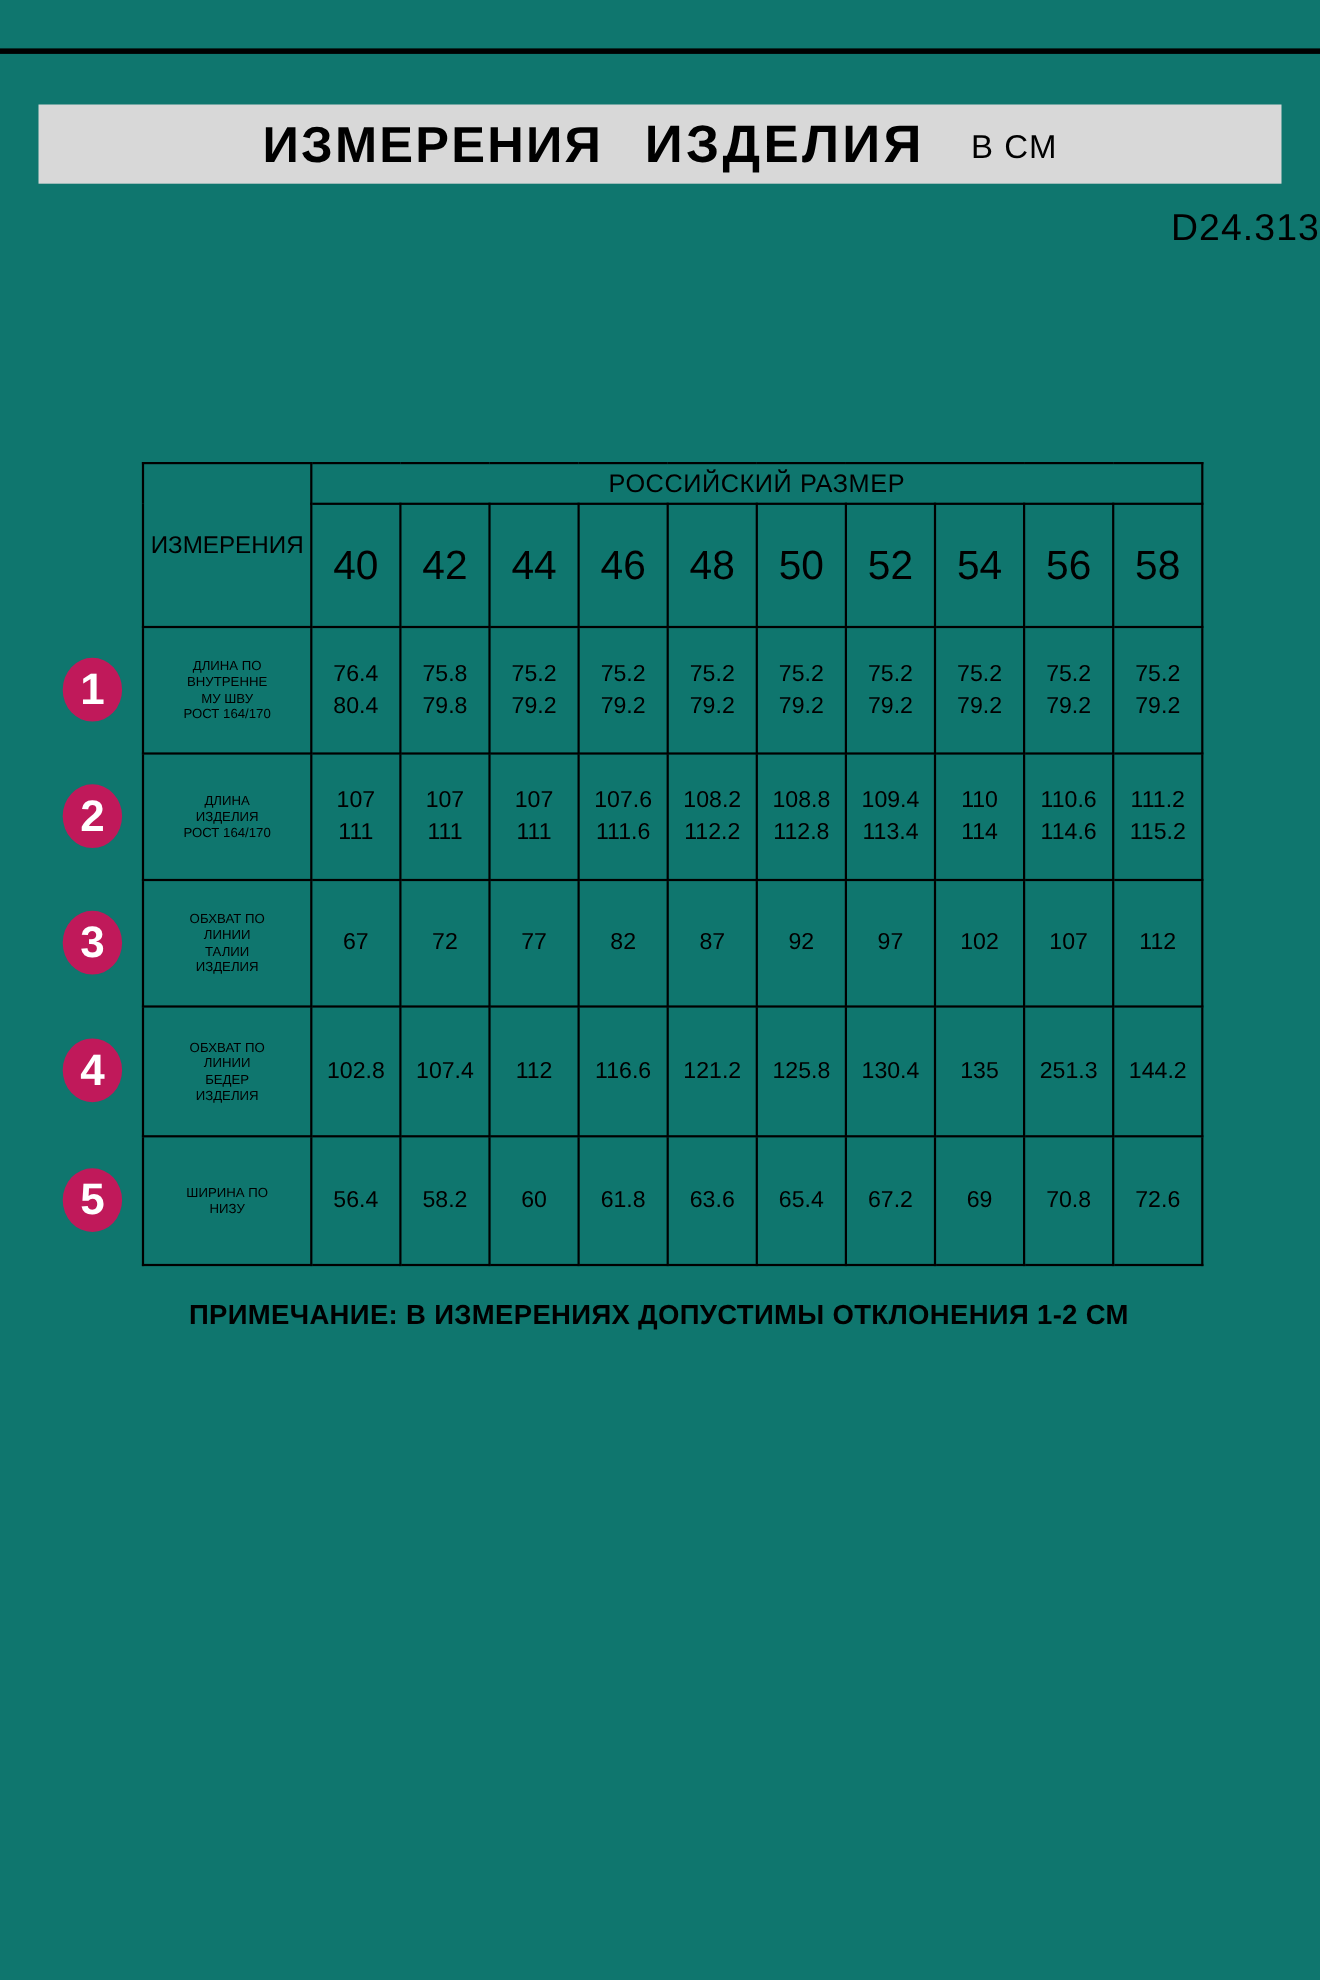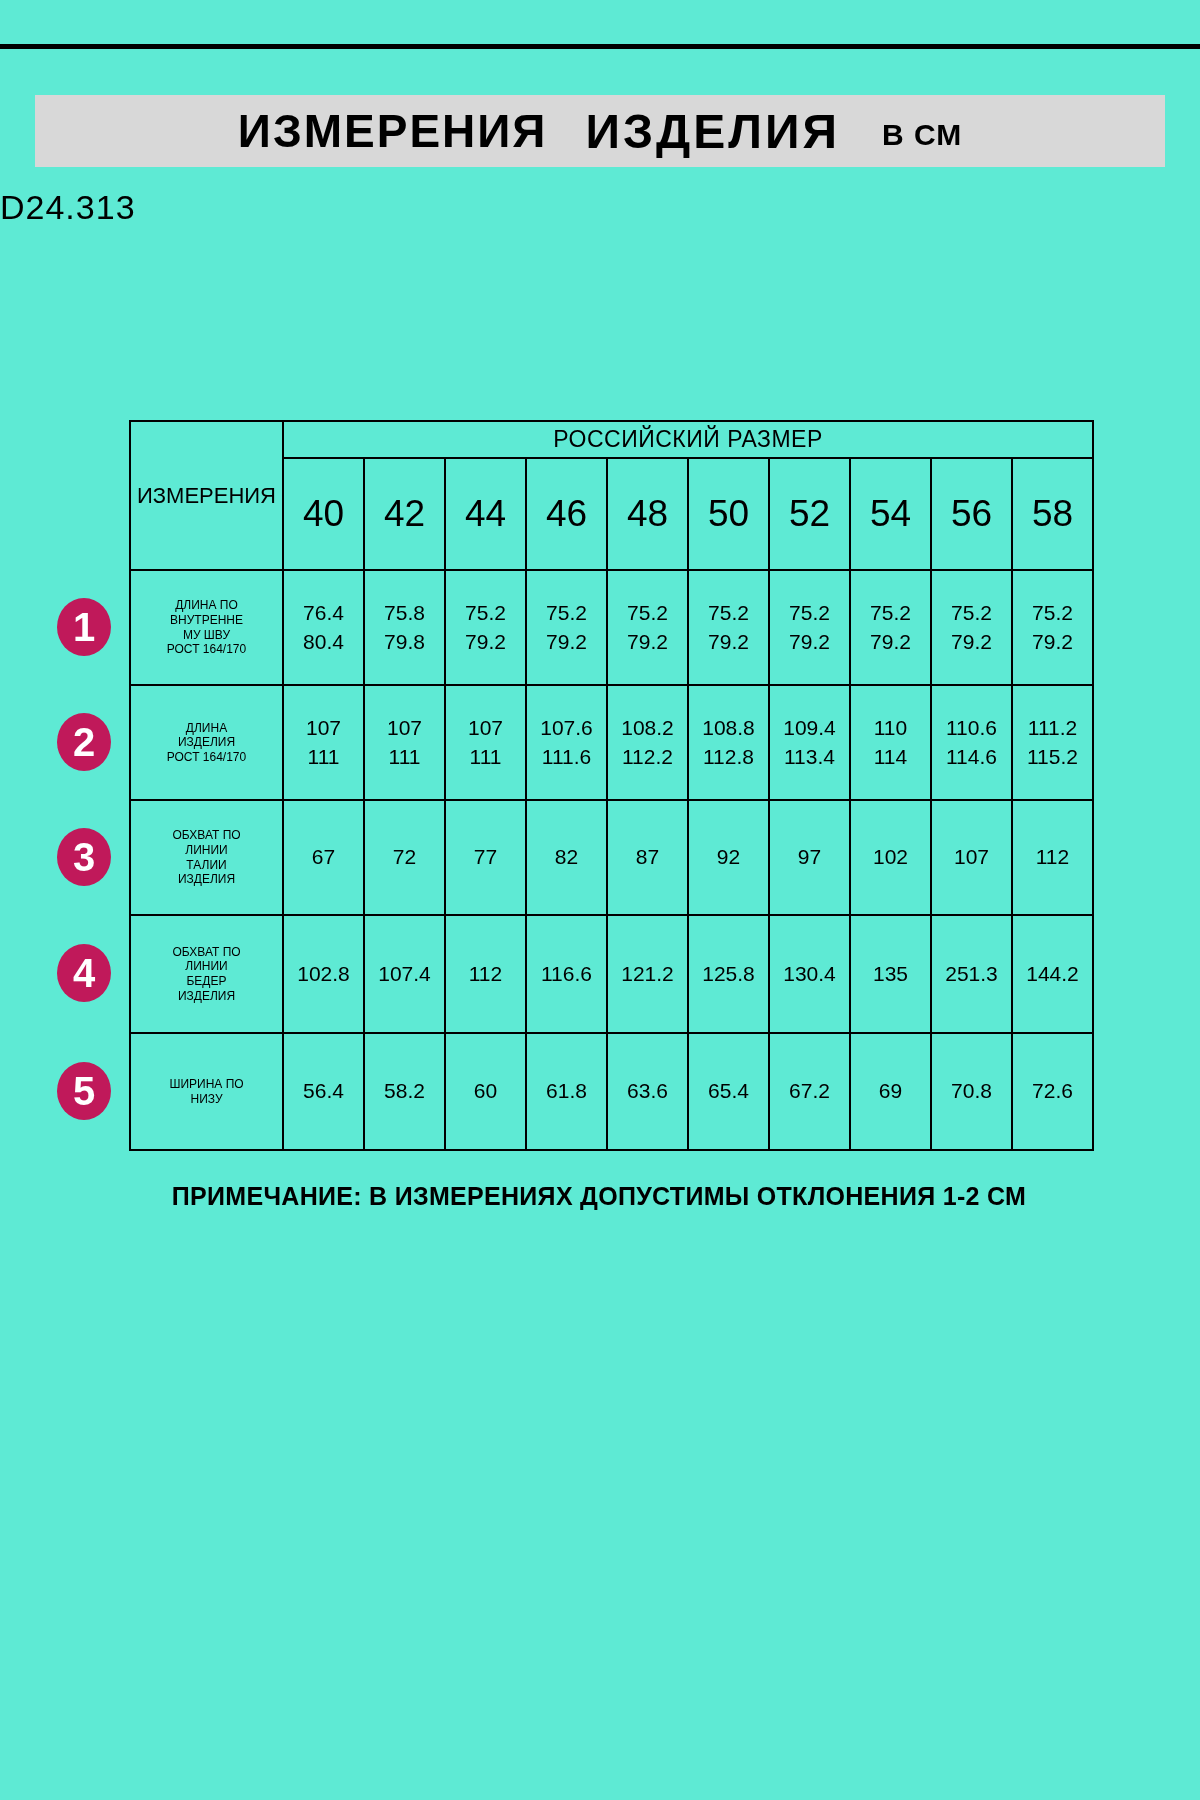--- a/index.html
+++ b/index.html
@@ -4,45 +4,45 @@
 <style>
   html,body{margin:0;padding:0;}
   body{
     width:1200px;height:1800px;
     background:#ffffff;
     font-family:"Liberation Sans", sans-serif;
     color:#000;
     position:relative;
     -webkit-font-smoothing:antialiased;
   }
-  .page{position:relative;width:1200px;height:1800px;overflow:hidden;background:#5eead4;}
+  .page{position:relative;width:1200px;height:1800px;overflow:hidden;background:#0f766e;}
 
   .top-rule{
     position:absolute;top:44px;left:0;right:0;height:5px;background:#000;
   }
 
   .title-bar{
     position:absolute;top:95px;left:35px;right:35px;height:72px;
     background:#d8d8d8;
     display:flex;align-items:center;justify-content:center;
     white-space:nowrap;
   }
   .title-bar .t1{
     font-size:46px;font-weight:700;letter-spacing:2px;margin-right:38px;
   }
   .title-bar .t2{
     font-size:48px;font-weight:700;letter-spacing:3px;margin-right:42px;
   }
   .title-bar .t3{
-    font-size:30px;font-weight:700;letter-spacing:1px;position:relative;top:4px;
+    font-size:30px;font-weight:400;letter-spacing:1px;position:relative;top:4px;
   }
 
   .product-code{
     position:absolute;top:188px;left:0;width:100%;
-    text-align:left;font-size:34px;font-weight:400;letter-spacing:1px;
+    text-align:right;font-size:34px;font-weight:400;letter-spacing:1px;
   }
 
   .subtitle{
     position:absolute;top:243px;left:150px;width:900px;
     text-align:center;font-size:26px;line-height:1.32;font-weight:400;
   }
 
   .table-zone{position:absolute;top:420px;left:0;width:1200px;}
 
   table.meas{

